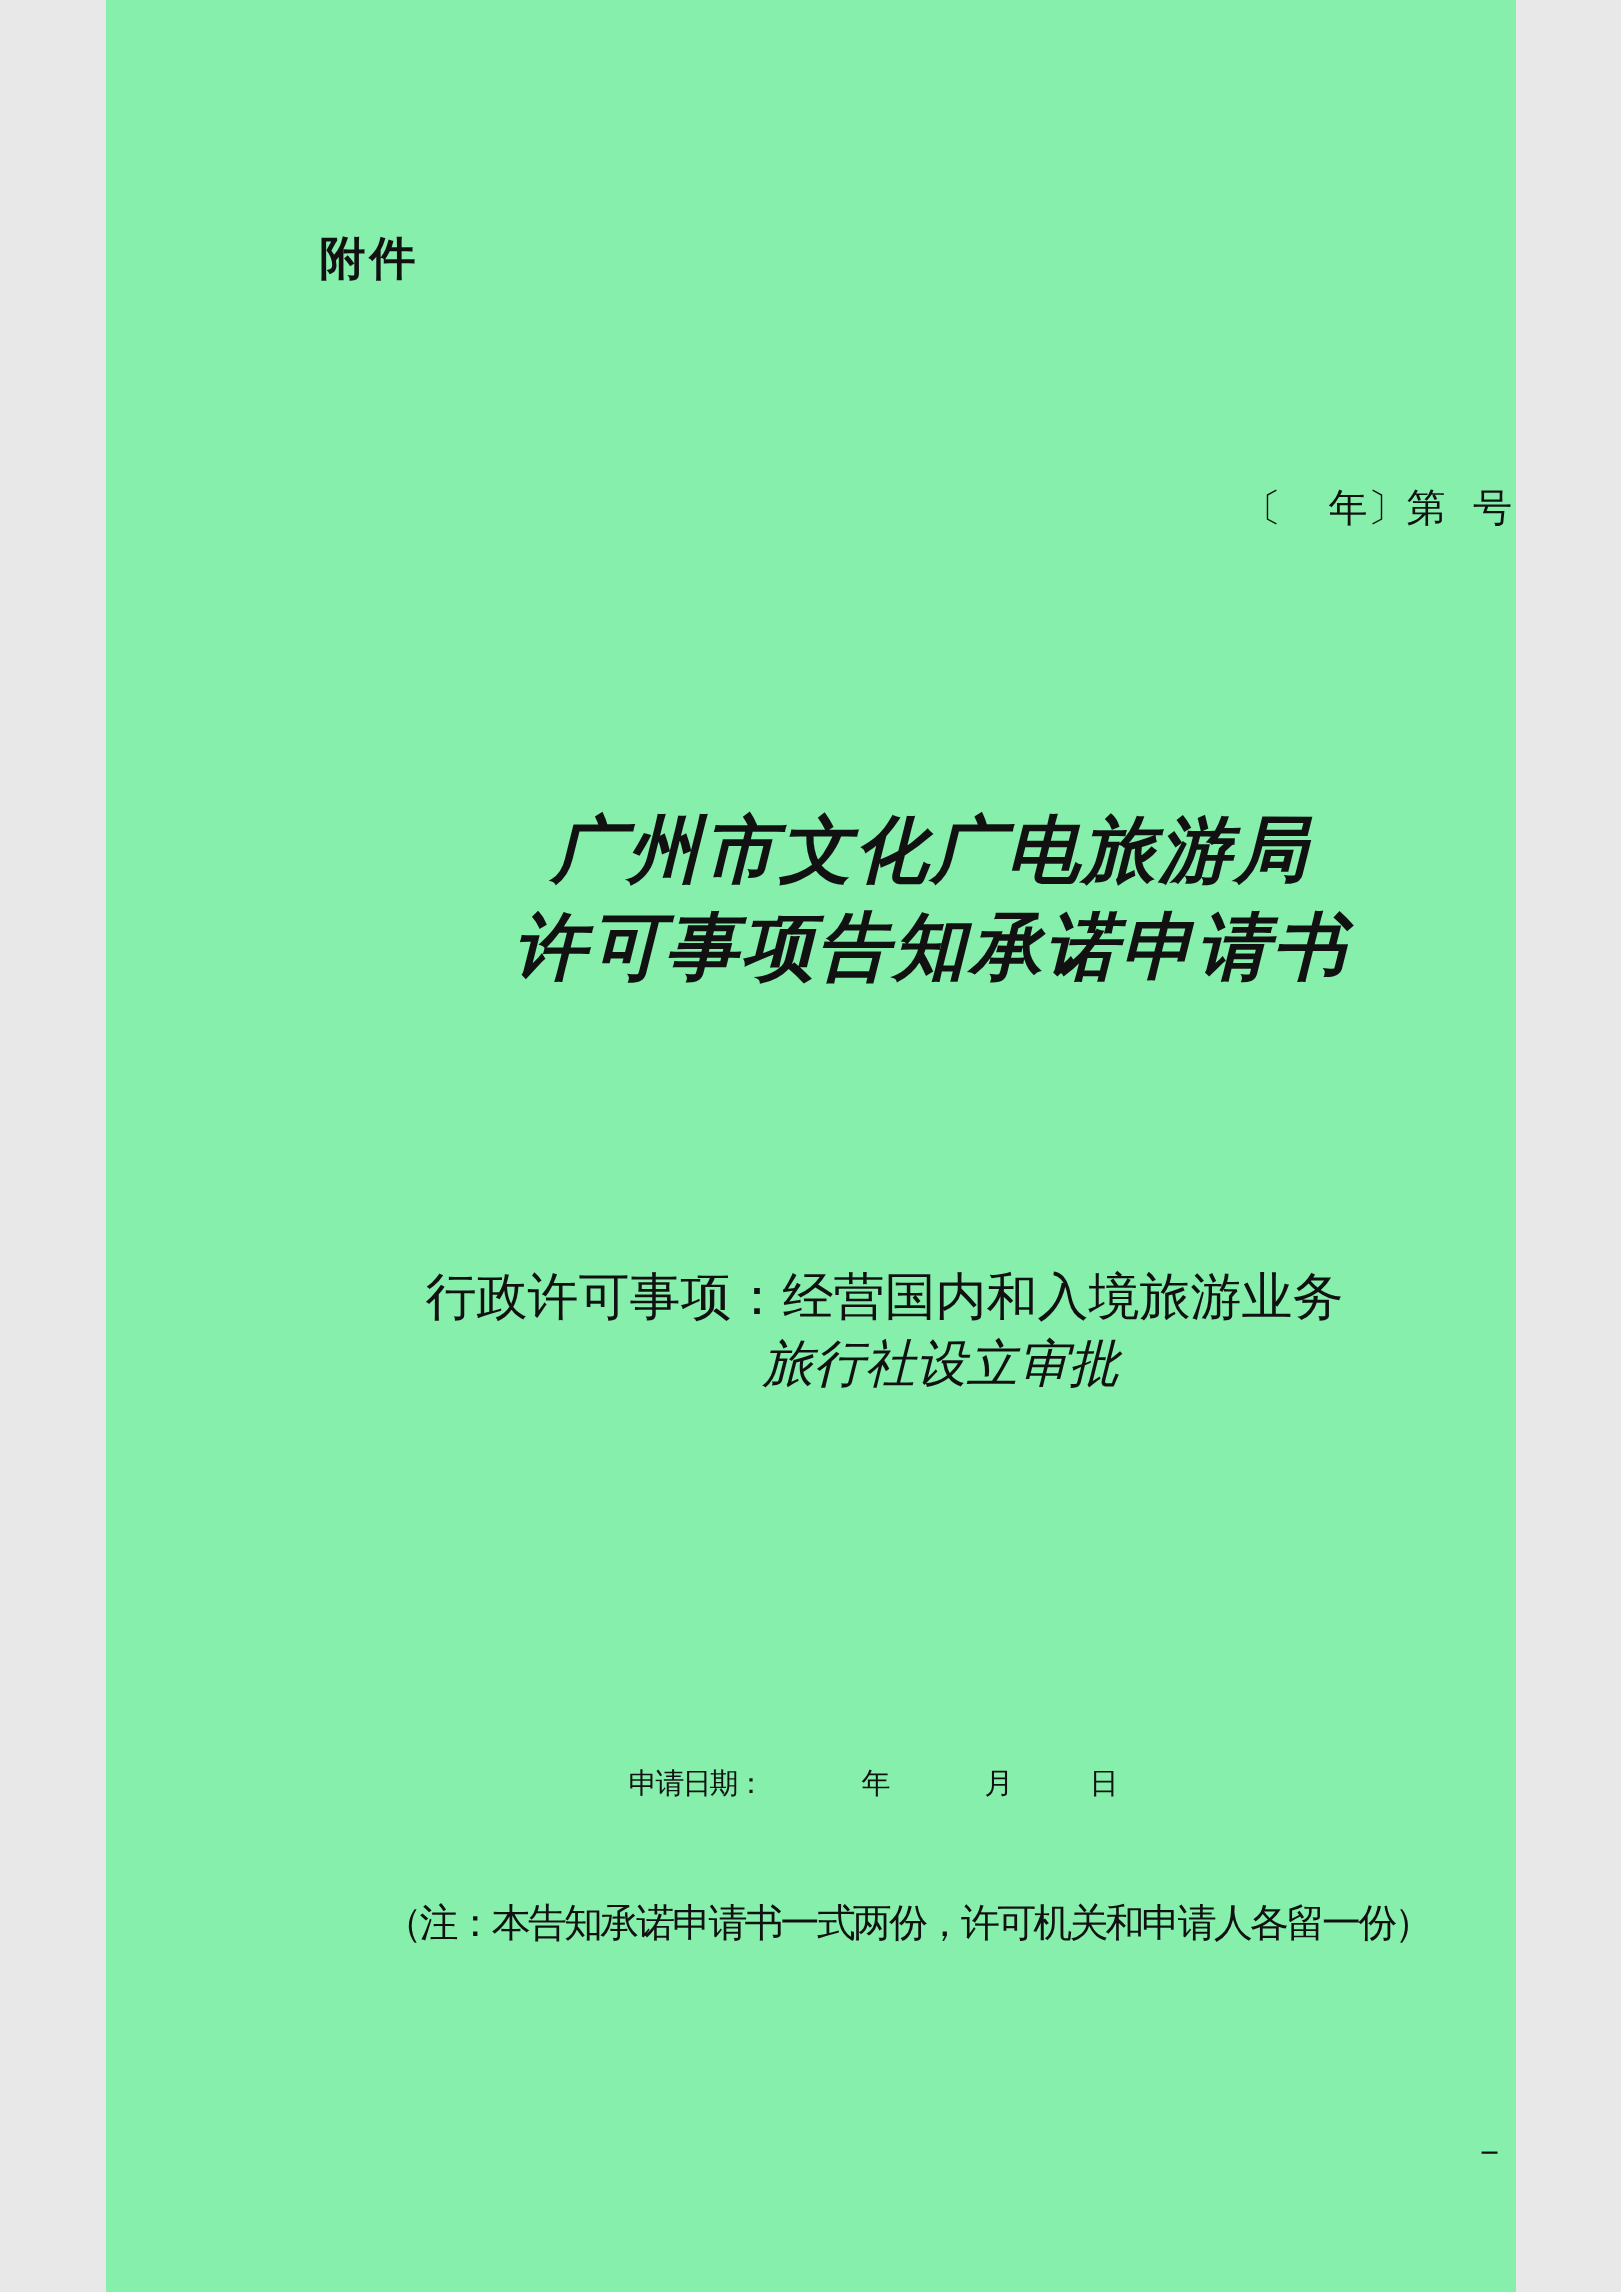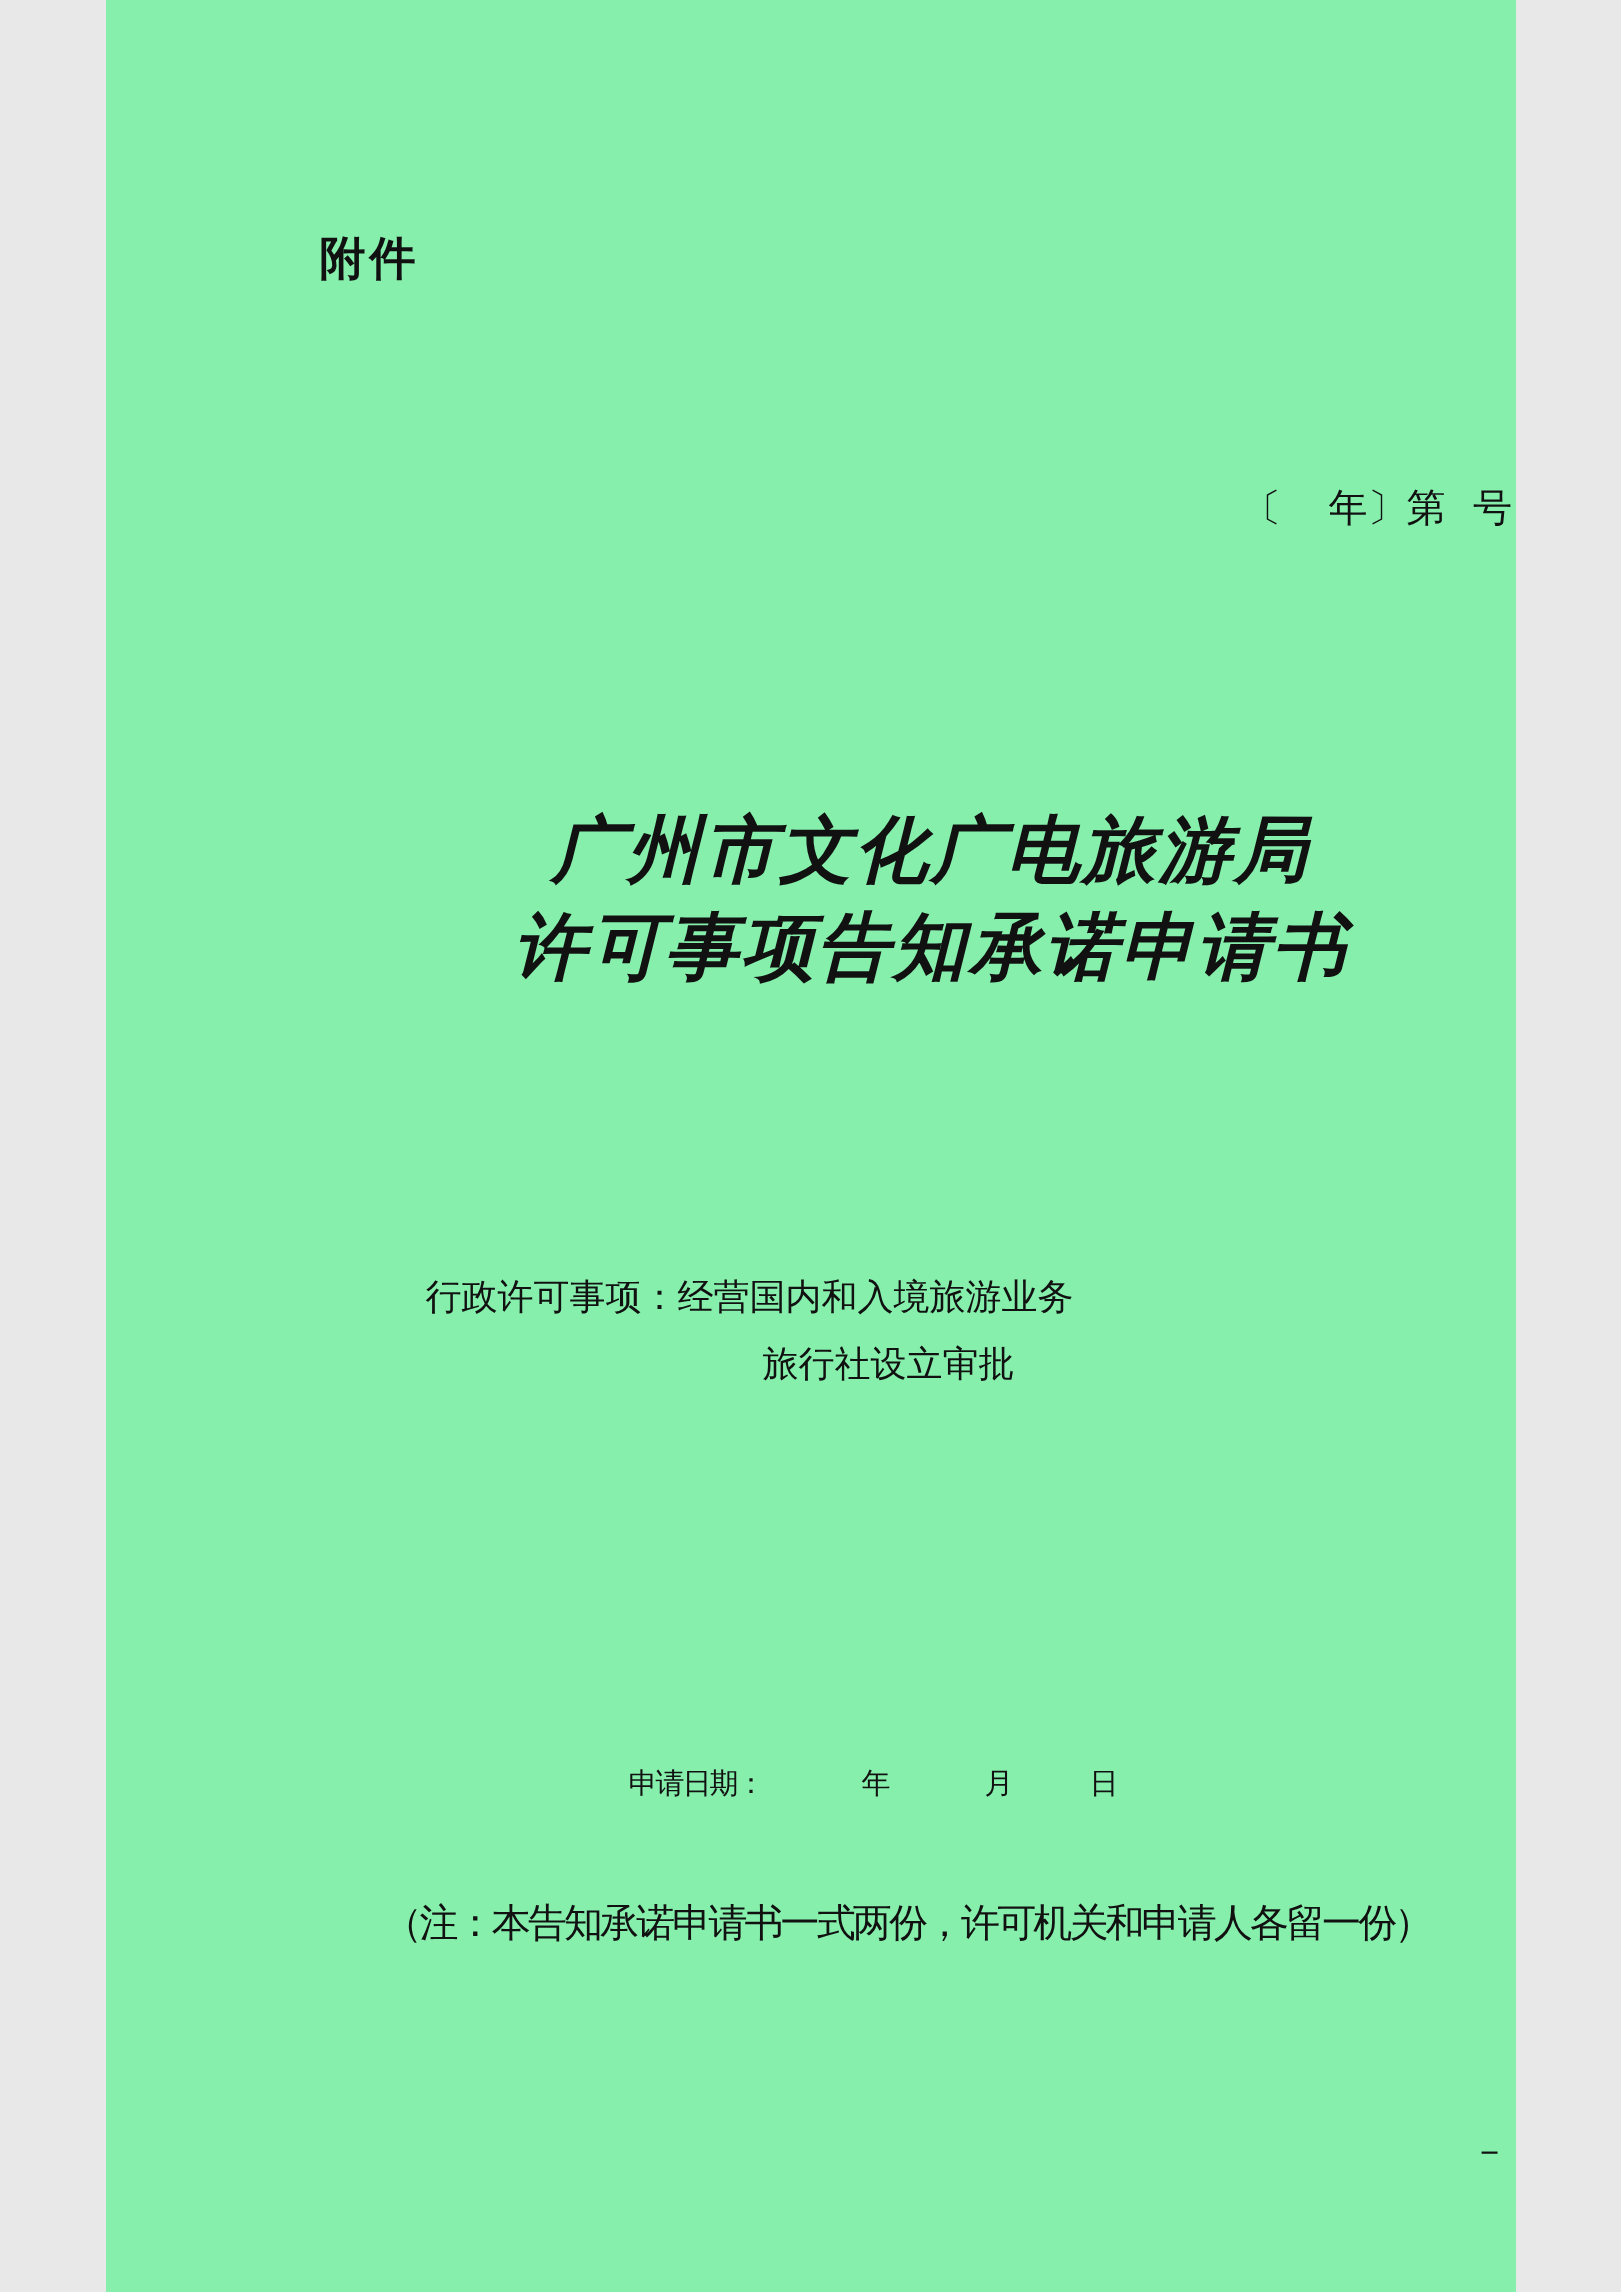--- a/index.html
+++ b/index.html
@@ -56,27 +56,28 @@
     line-height: 97px;
     letter-spacing: 2.9px;
     white-space: nowrap;
   }
 
   
   .licensing-item {
     position: absolute;
     left: 320px;
     top: 1264px;
-    font-size: 36px;
+    font-size: 51px;
     line-height: 67px;
     white-space: nowrap;
   }
   .licensing-item .value-line2 {
     display: block;
     padding-left: 337px;
+    font-style: italic;
   }
 
   
   .application-date {
     position: absolute;
     left: 523px;
     top: 1768px;
     font-size: 29px;
     letter-spacing: -2px;
     line-height: 1.1;

